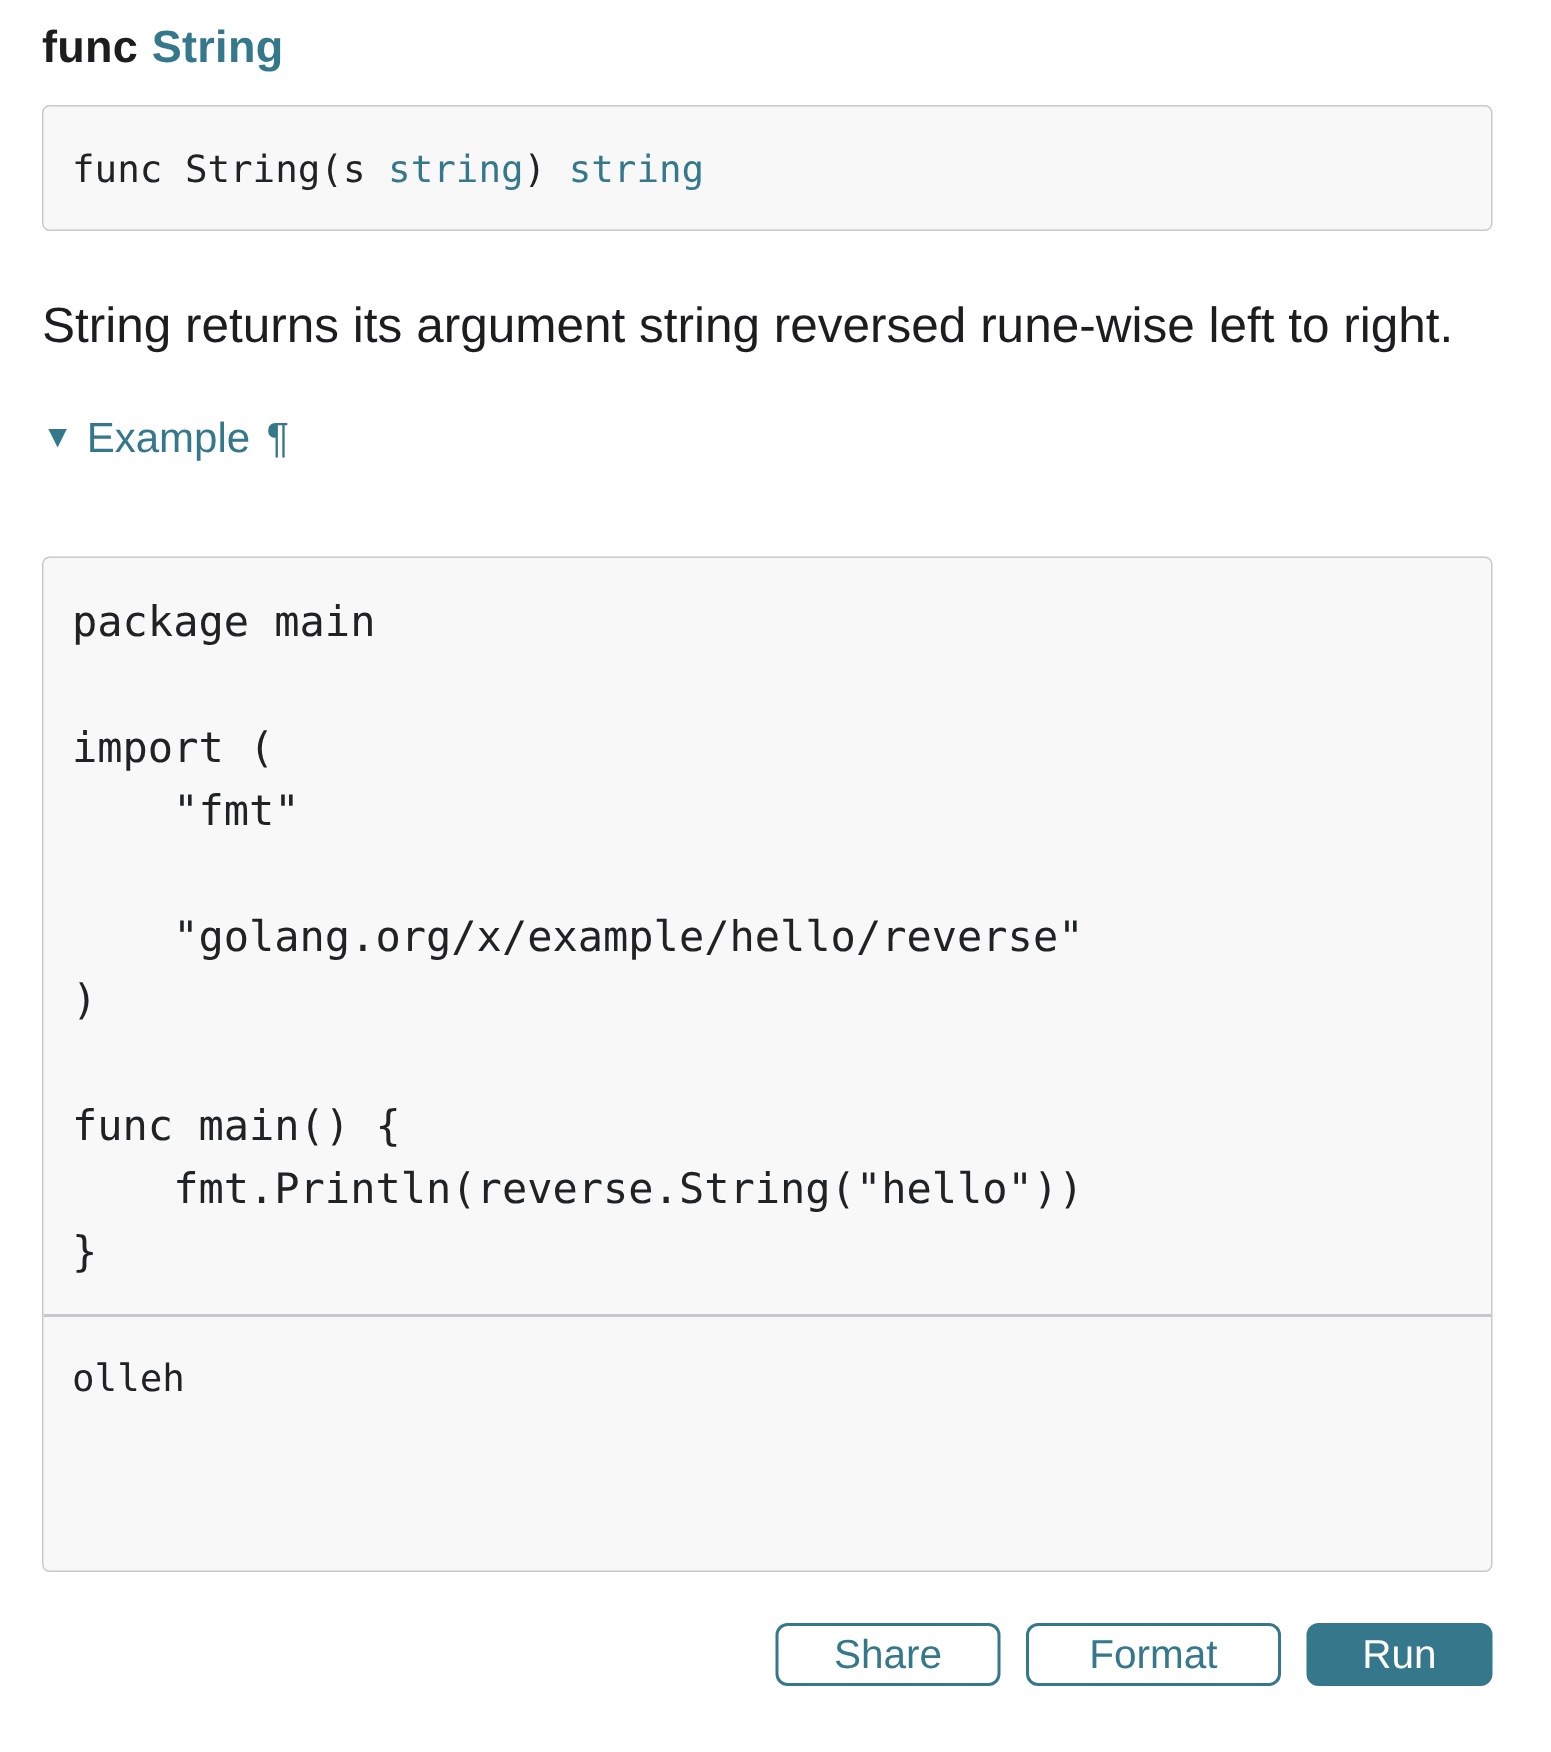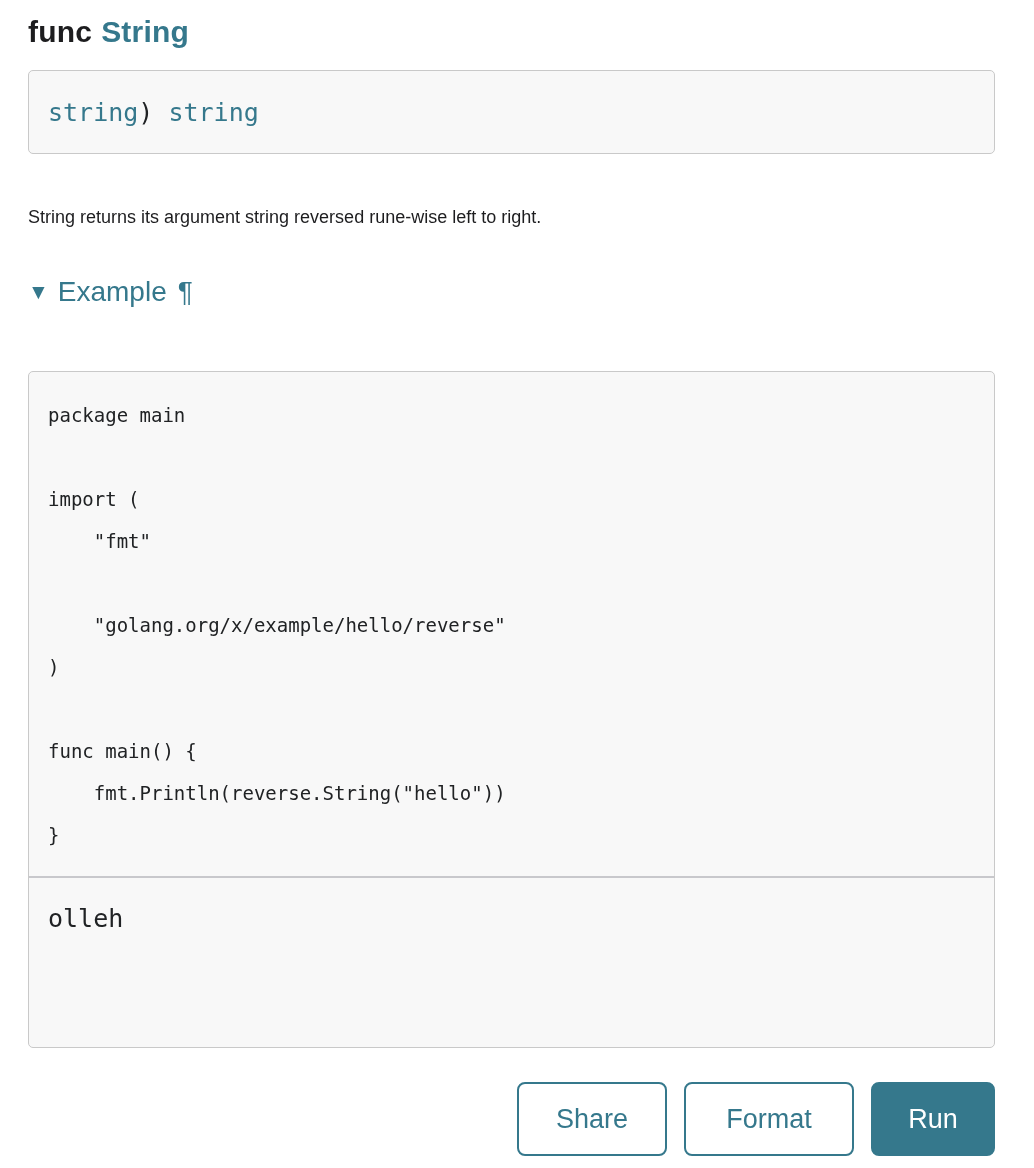--- a/index.html
+++ b/index.html
@@ -44,21 +44,21 @@
     font-family: "DejaVu Sans Mono", monospace;
     font-size: 25px;
     color: var(--code-text);
     white-space: pre;
   }
   .type-link { color: var(--accent-teal); text-decoration: none; cursor: pointer; }
 
   
   .desc {
     margin: 47px 0 0 0;
-    font-size: 18px;
+    font-size: 33px;
     line-height: 32px;
     color: var(--text-dark);
   }
 
   
   .example-toggle {
     margin-top: 42px;
     height: 33px;
     display: flex;
     align-items: center;
@@ -75,21 +75,21 @@
     border: 1px solid var(--box-border);
     border-radius: 5px;
     background: var(--box-background);
     overflow: hidden;
   }
   .code-area {
     margin: 0;
     padding: 22px 19px 20px 19px;
     height: 504px;
     font-family: "DejaVu Sans Mono", monospace;
-    font-size: 19px;
+    font-size: 28px;
     line-height: 42px;
     color: var(--code-text);
     white-space: pre;
     tab-size: 4;
     -moz-tab-size: 4;
     overflow: hidden;
   }
   .output-area {
     border-top: 2px solid #c8c8cc;
     padding: 20px 19px 23px 19px;
@@ -102,21 +102,21 @@
   .output-value { color: var(--code-text); }
 
   
   .buttons {
     margin-top: 34px;
     display: flex;
     justify-content: flex-end;
     gap: 17px;
   }
   .btn {
-    height: 74px;
+    height: 42px;
     border: 2px solid var(--accent-teal);
     border-radius: 8px;
     background: #ffffff;
     color: var(--accent-teal);
     font-family: "Liberation Sans", sans-serif;
     font-size: 27px;
     display: flex;
     align-items: center;
     justify-content: center;
     cursor: pointer;
@@ -126,21 +126,21 @@
   .btn-format { width: 170px; }
   .btn-run    { width: 124px; background: var(--accent-teal); color: #ffffff; }
 </style>
 </head>
 <body>
 
 <div class="page">
 
   <h2 class="title"><span class="kw">func</span><span class="fn">String</span></h2>
 
-  <div class="sig-box"><a class="type-link">string</a><span>) </span><a class="type-link">string</a></div>
+  <div class="sig-box"><span>func String(s </span><a class="type-link">string</a><span>) </span><a class="type-link">string</a></div>
 
   <p class="desc">String returns its argument string reversed rune-wise left to right.</p>
 
   <div class="example-toggle">
     <span class="tri">▼</span>
     <span>Example</span>
     <span class="pilcrow">¶</span>
   </div>
 
   <div class="playground">

